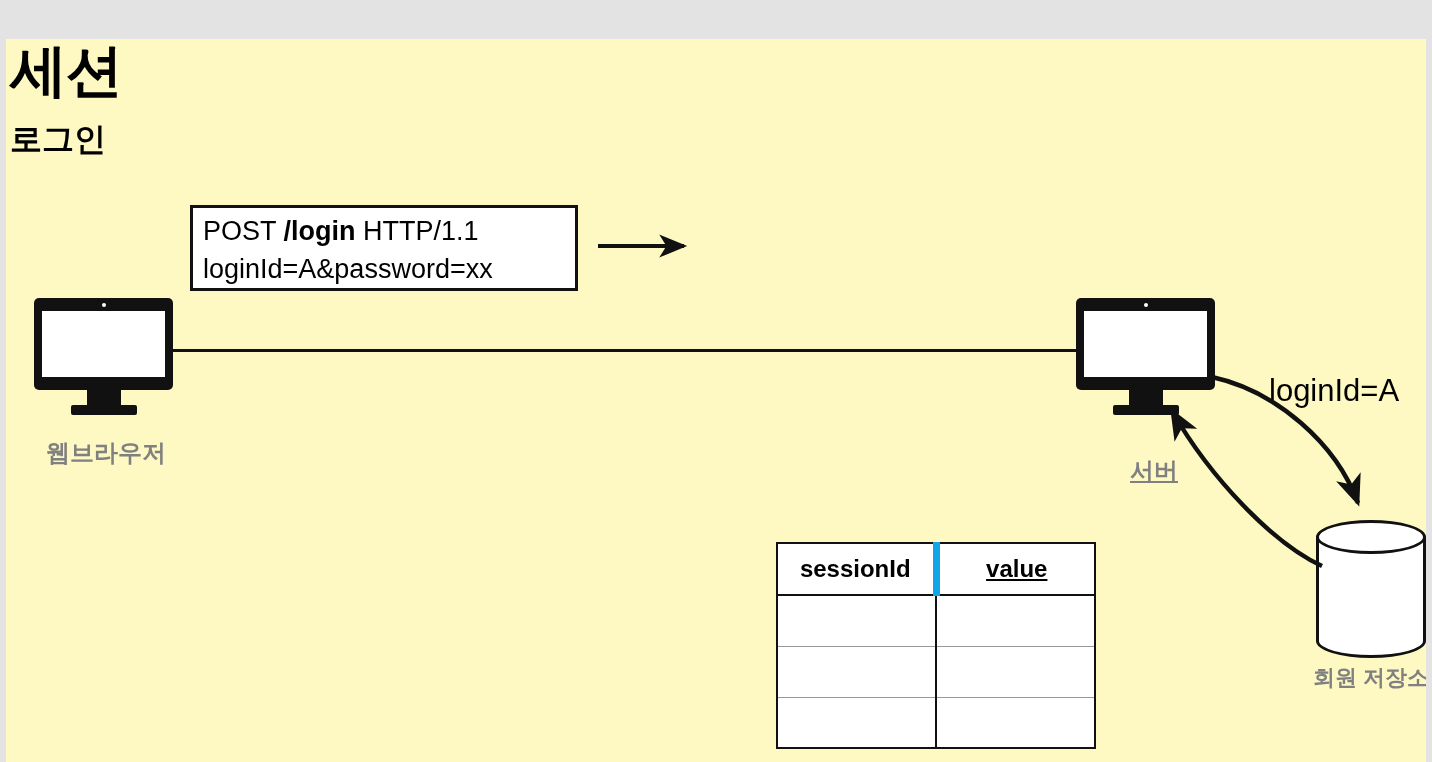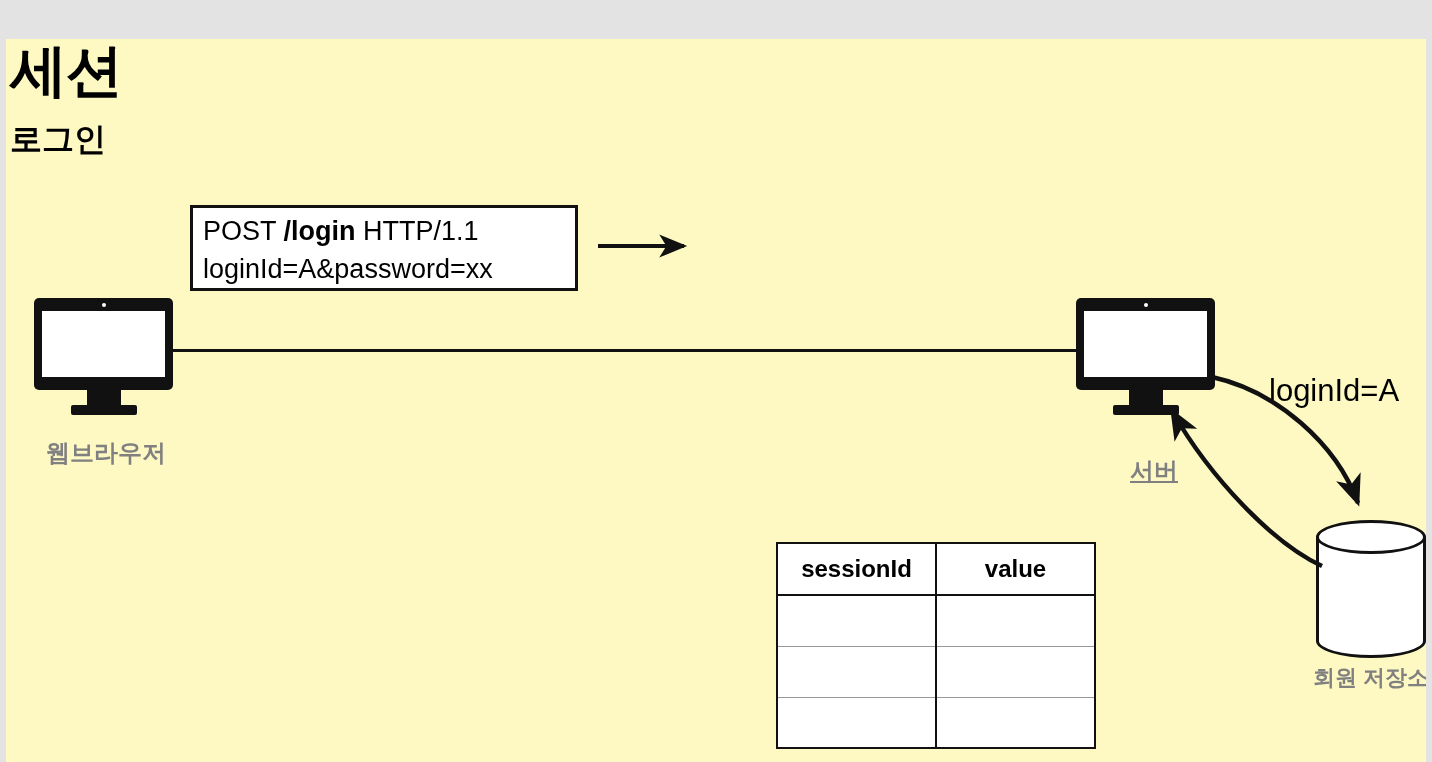--- a/index.html
+++ b/index.html
@@ -164,21 +164,21 @@
     border-left: 2px solid #111111;
     border-right: 2px solid #111111;
     border-top: 1px solid #999999;
     border-bottom: 1px solid #999999;
   }
   .sess-table tr:last-child td { border-bottom: 2px solid #111111; }
   .sess-table td.mid {
     border-left: 1px solid #999999;
     border-right: 2px solid #111111;
   }
-  .sess-table th.mid { border-left: 2px solid #0ea5e9; }
+  .sess-table th.mid { border-left: 7px solid #0ea5e9; text-decoration: underline; }
   .table-caption {
     position: absolute;
     left: 770px;
     top: 718px;
     width: 320px;
     text-align: center;
     font-size: 22px;
     font-weight: bold;
     color: #808080;
     white-space: nowrap;

